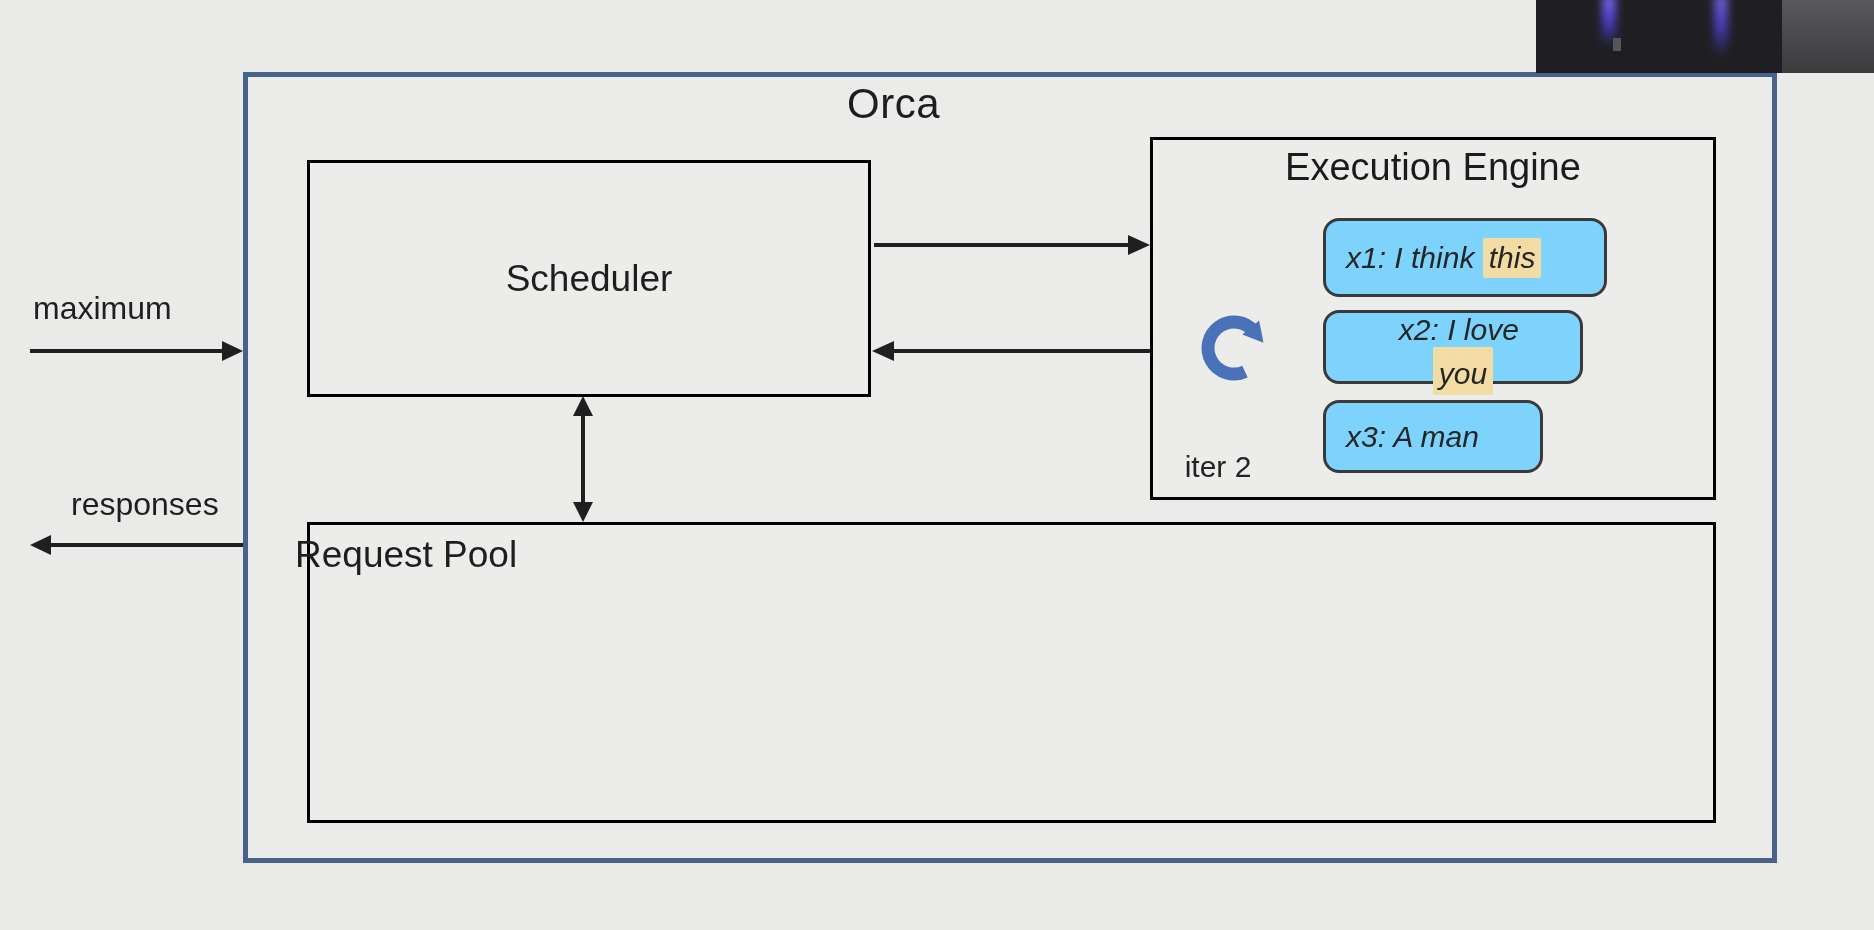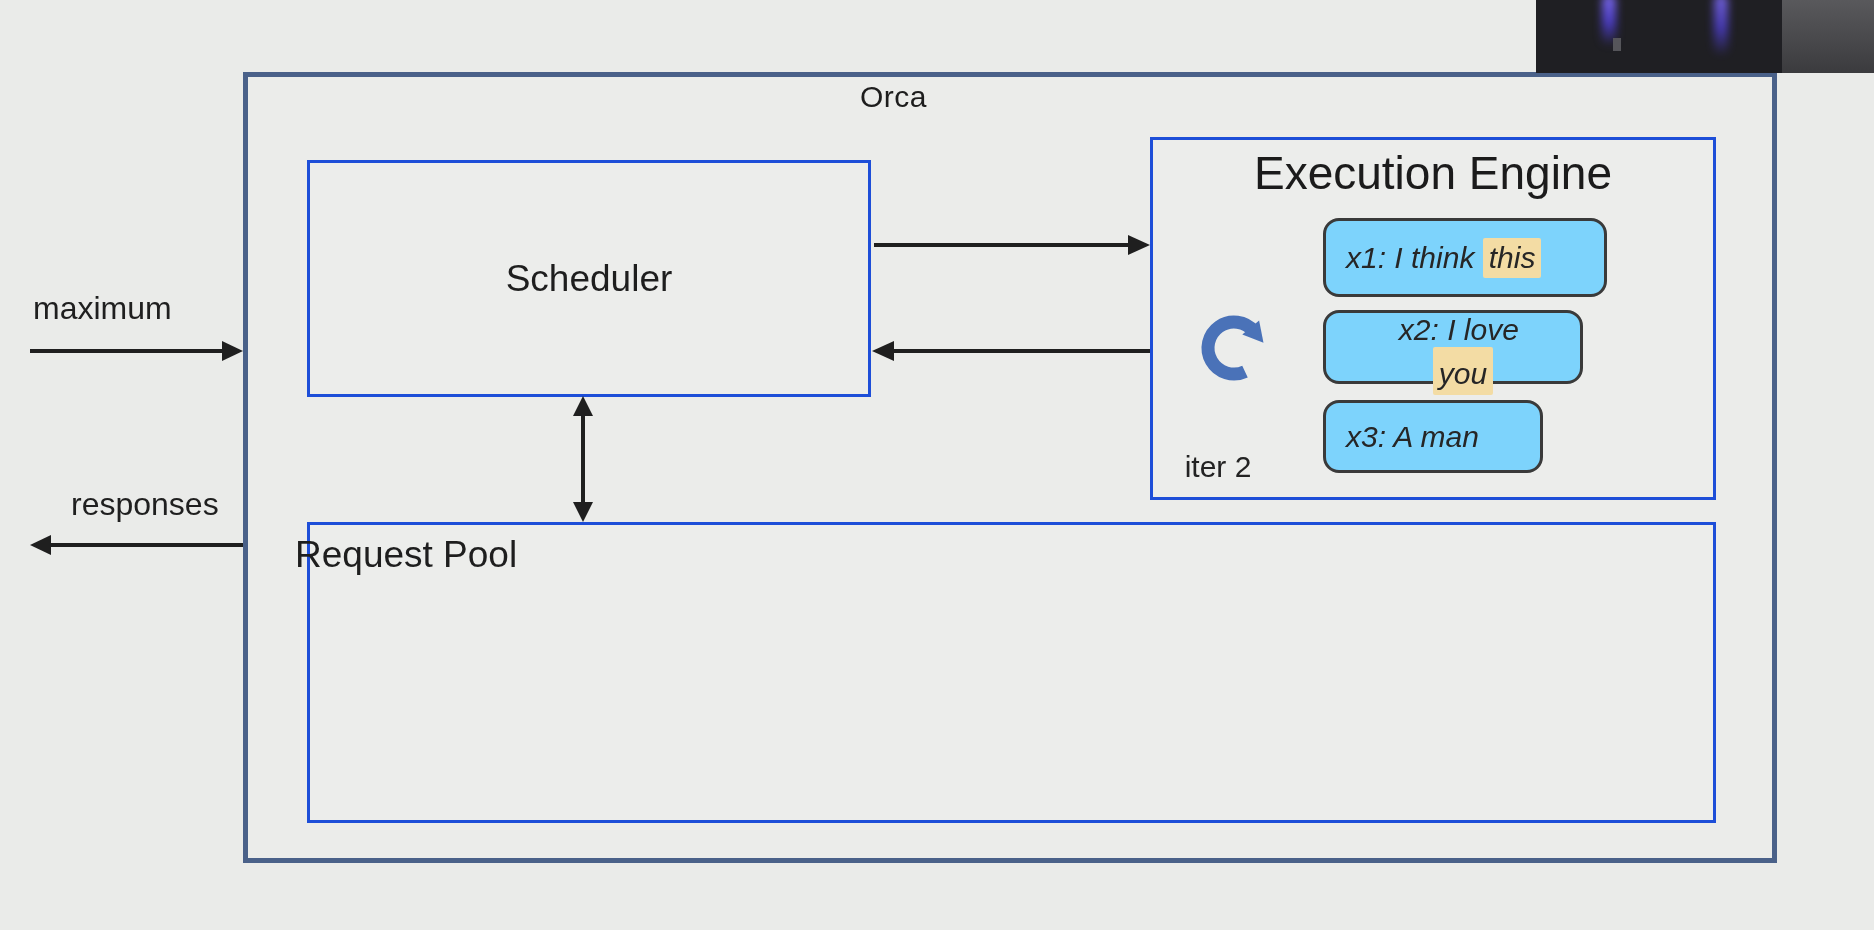--- a/index.html
+++ b/index.html
@@ -8,34 +8,34 @@
     position:relative;width:1874px;height:930px;background:#eaebe9;
     overflow:hidden;color:#222;
   }
   
   .orca-box{
     position:absolute;left:243px;top:72px;width:1534px;height:791px;
     border:5px solid #4a6189;box-sizing:border-box;background:#ebecea;
   }
   .orca-title{
     position:absolute;left:243px;top:80px;width:1301px;text-align:center;
-    font-size:30px;color:#1d1d1d;letter-spacing:0.5px;
+    font-size:42px;color:#1d1d1d;letter-spacing:0.5px;
   }
   
   .inner-box{
-    position:absolute;border:3px solid #1d4ed8;box-sizing:border-box;
+    position:absolute;border:3px solid #000000;box-sizing:border-box;
     background:#ecedeb;
   }
   .scheduler-box{left:307px;top:160px;width:564px;height:237px;
     display:flex;align-items:center;justify-content:center;}
   .scheduler-label{font-size:37px;color:#1e1e1e;}
   .ee-box{left:1150px;top:137px;width:566px;height:363px;}
   .ee-title{
     position:absolute;left:1150px;top:146px;width:566px;text-align:center;
-    font-size:46px;color:#1b1b1b;
+    font-size:38px;color:#1b1b1b;
   }
   .rp-box{left:307px;top:522px;width:1409px;height:301px;}
   .rp-label{
     position:absolute;left:295px;top:534px;width:1409px;
     font-size:37px;color:#1e1e1e;
   }
   
   .chip{
     position:absolute;box-sizing:border-box;border:3px solid #3a3a3a;
     border-radius:16px;background:#7dd3fc;display:flex;align-items:center;

